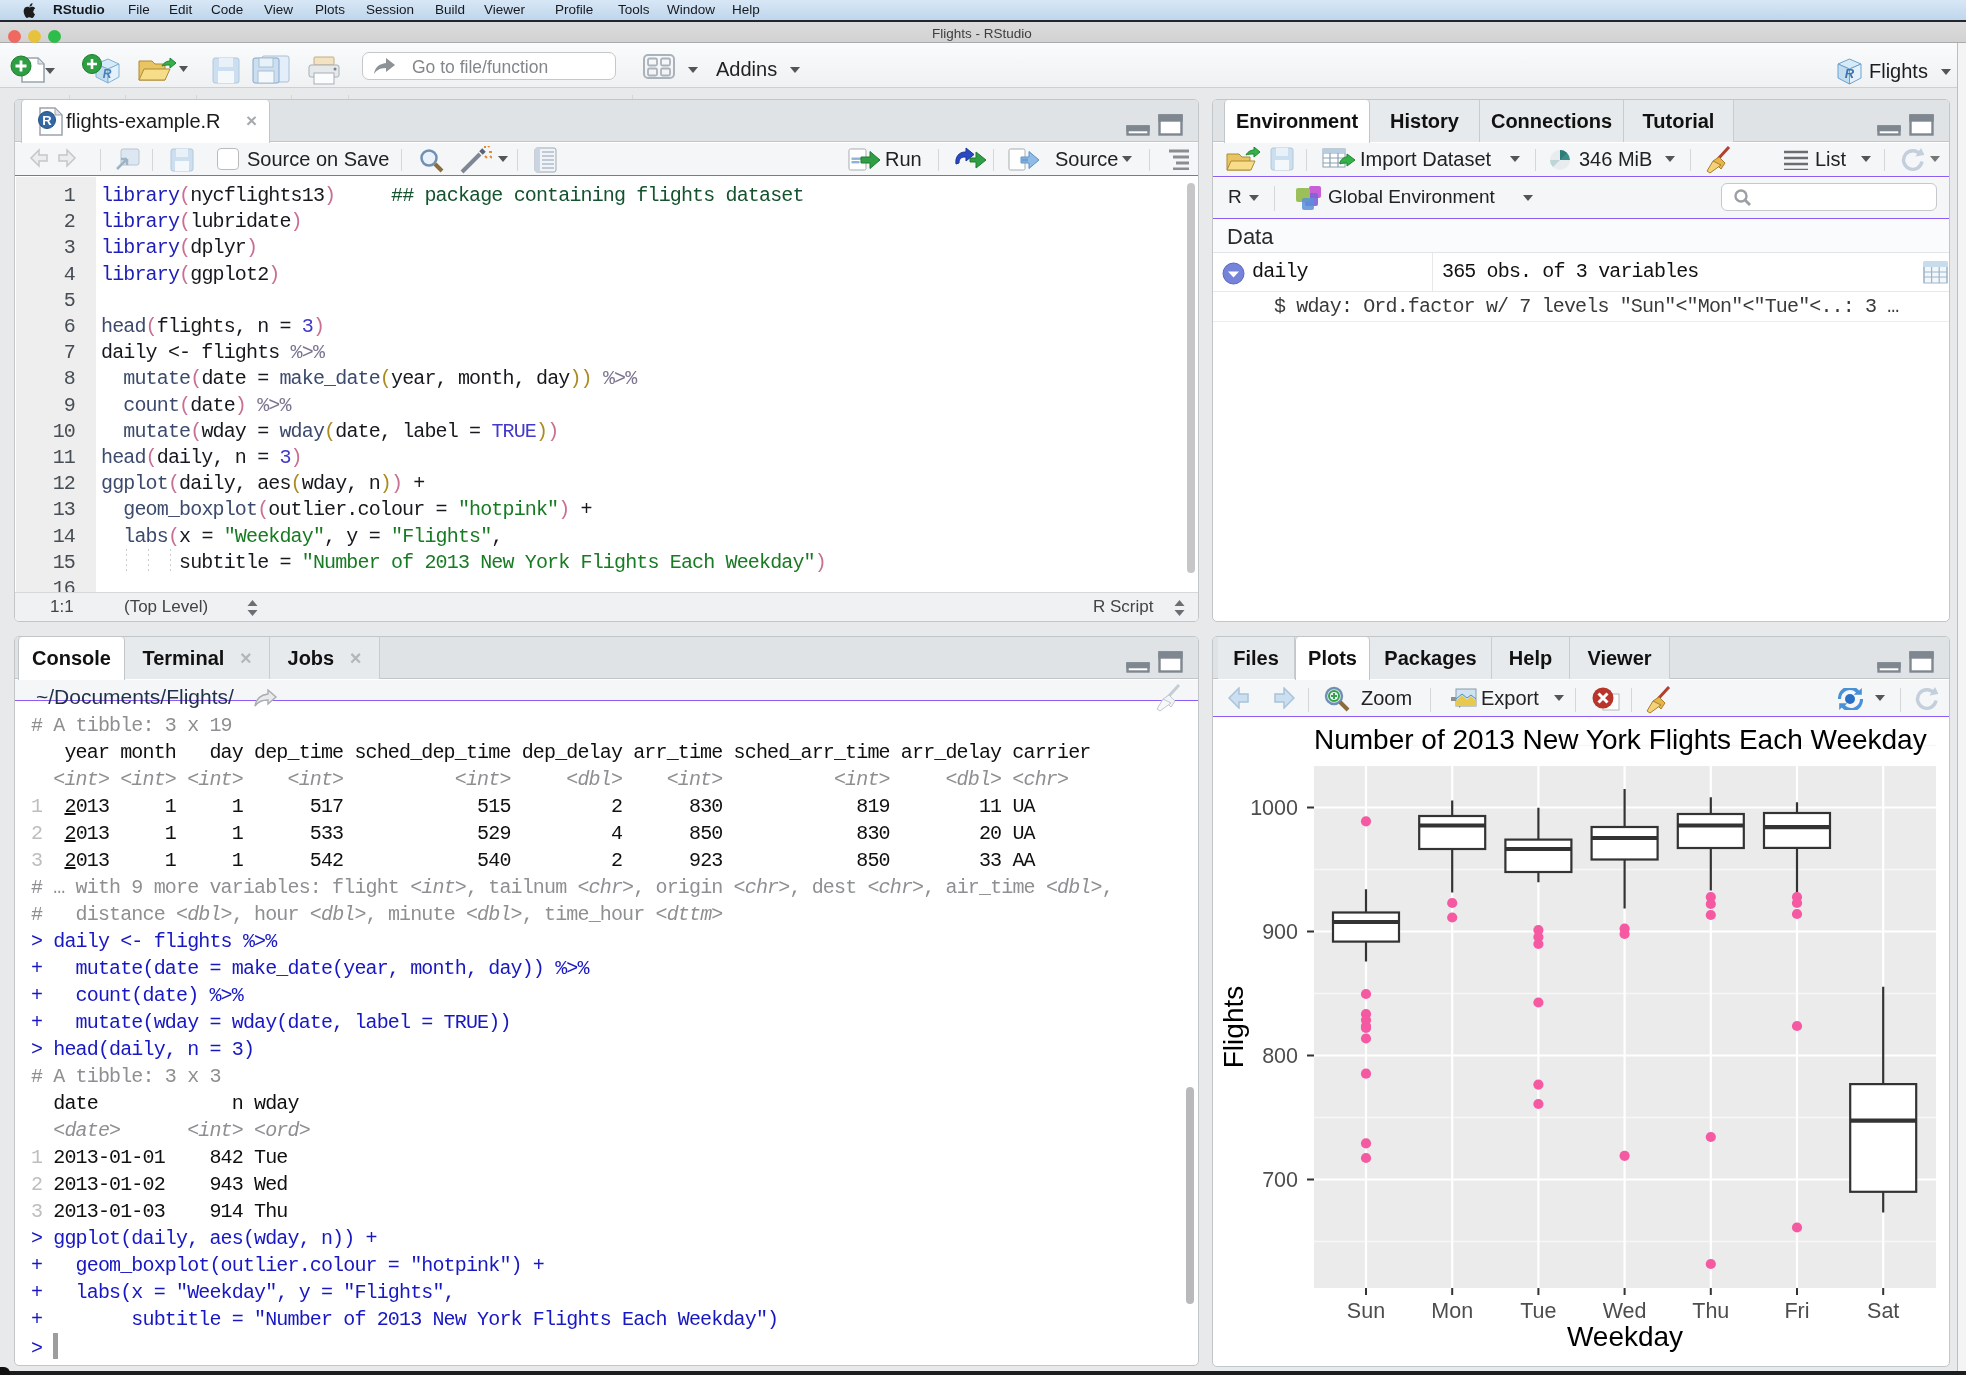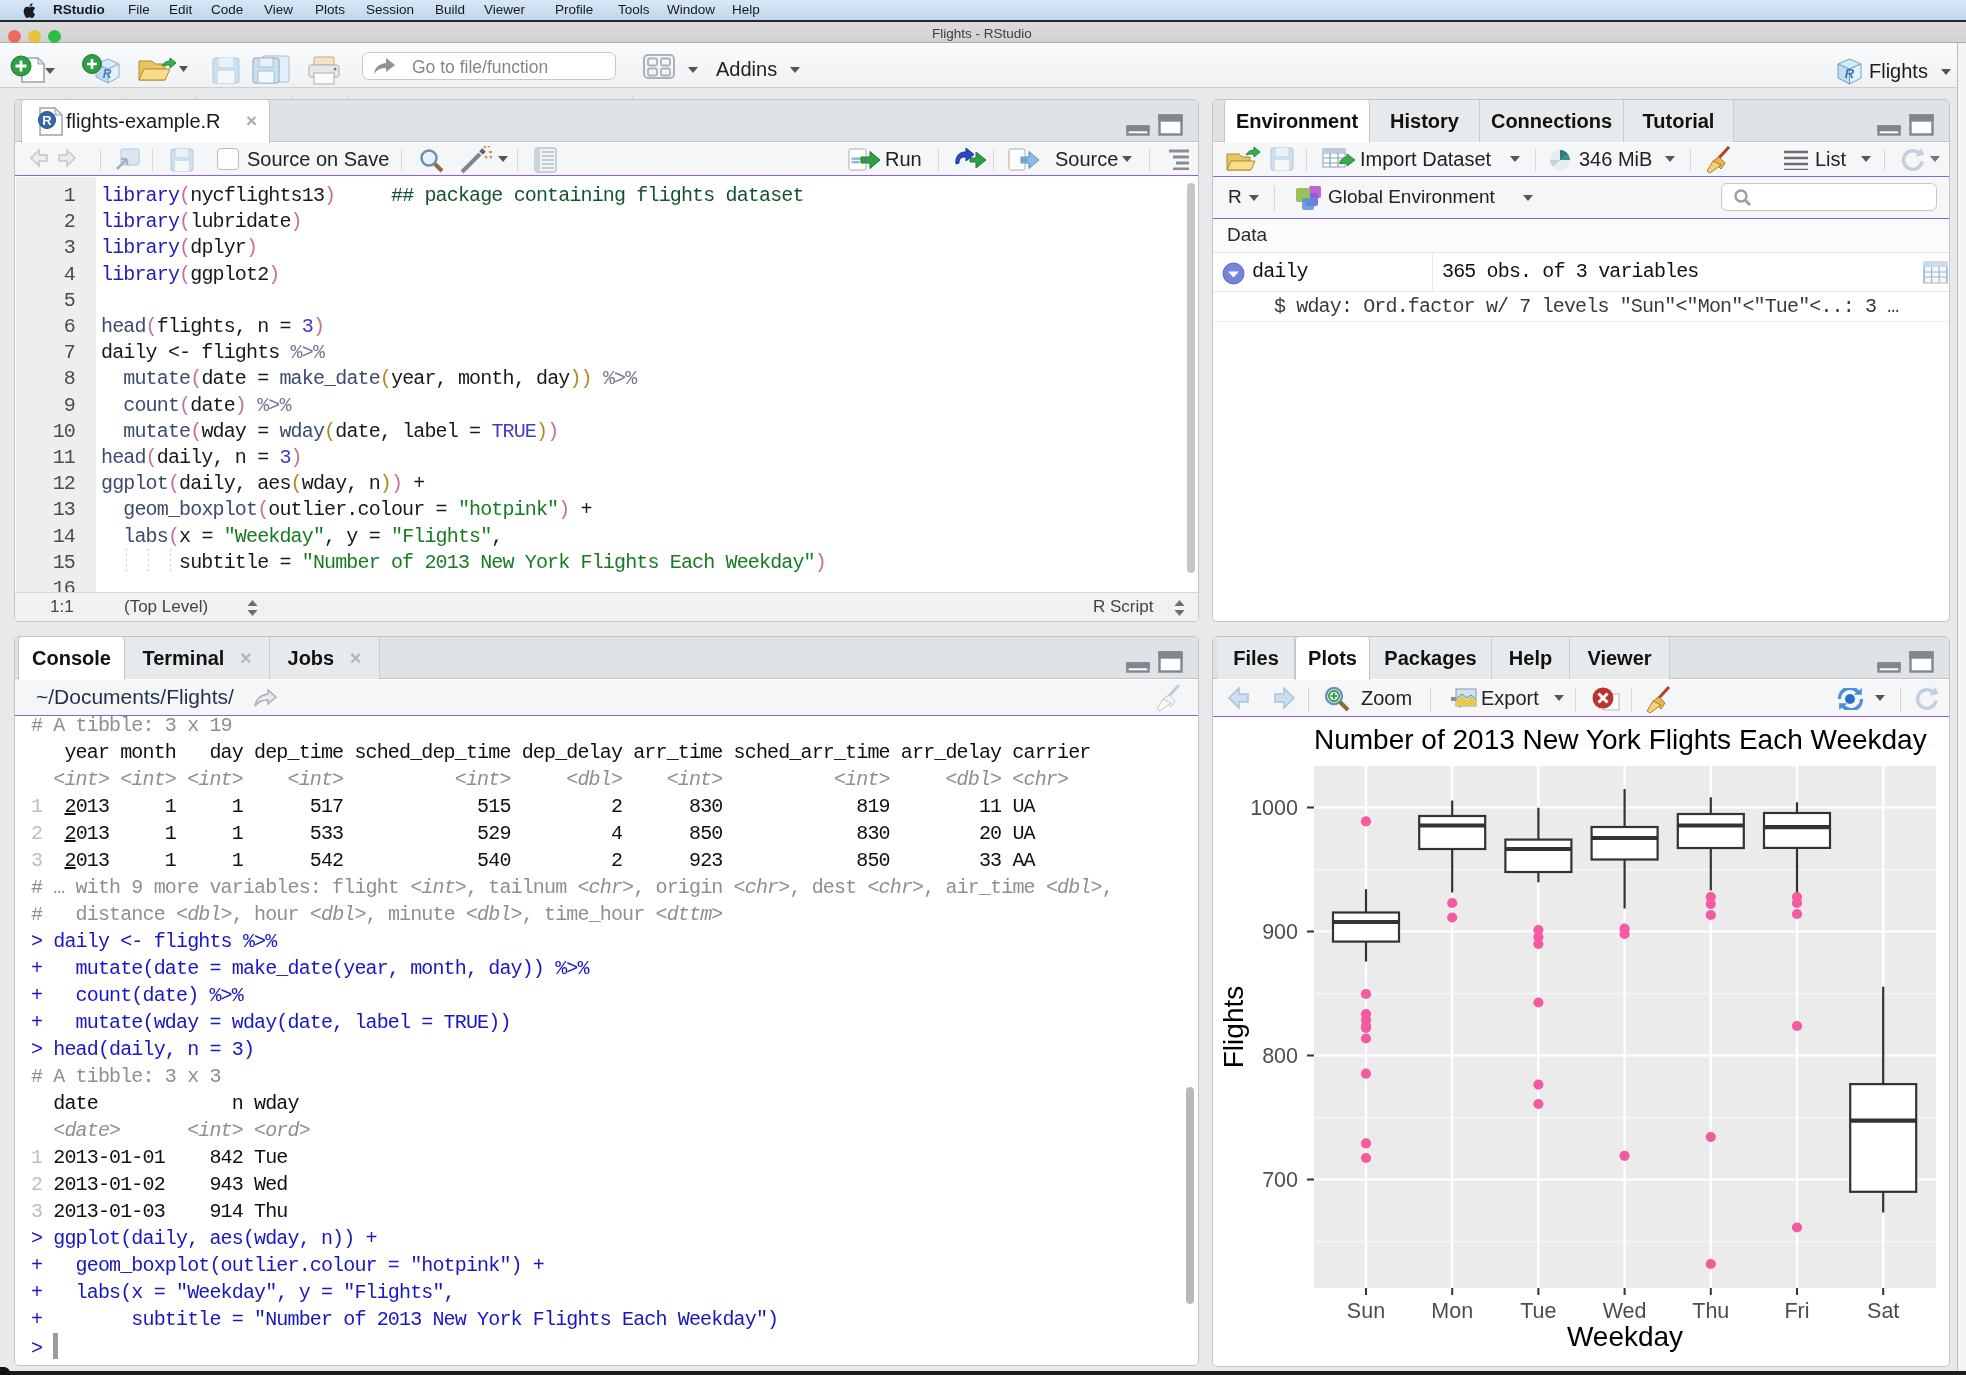--- a/index.html
+++ b/index.html
@@ -345,21 +345,21 @@
         <rect x="7" y="13" width="12" height="12" rx="2" fill="#5a8fd8" opacity="0.85"></rect>
       </svg>
   <span style="position:absolute;left:115px;top:8px;font-size:19px;color:#222">Global Environment</span>
   <span class="caret" style="position:absolute;left:310px;top:17px"></span>
   <span style="position:absolute;left:508px;top:5px;width:216px;height:28px;background:#fff;border:1px solid #c6c8ca;border-radius:6px"></span>
   <svg style="position:absolute;left:520px;top:10px" width="19" height="19" viewBox="0 0 19 19">
         <circle cx="8" cy="8" r="5.5" fill="none" stroke="#9aa0a6" stroke-width="2.4"></circle>
         <path d="M12 12l5 5" stroke="#9aa0a6" stroke-width="2.8"></path>
       </svg>
  </div>
- <div style="position:absolute;left:0;top:119px;width:100%;height:34px;background:#fafbfc;border-bottom:1px solid #e2e4e6;font-size:19px;color:#2a2a2a">
+ <div style="position:absolute;left:0;top:119px;width:100%;height:34px;background:#fafbfc;border-bottom:1px solid #e2e4e6;font-size:22px;color:#2a2a2a">
       <span style="position:absolute;left:14px;top:5px">Data</span>
     </div>
  <div style="position:absolute;left:0;top:153px;width:100%;height:39px;border-bottom:1px solid #e6e8ea">
    <svg style="position:absolute;left:9px;top:9px" width="23" height="23" viewBox="0 0 23 23">
         <circle cx="11.5" cy="11.5" r="10.5" fill="#7583d9" stroke="#5a67c6"></circle>
         <path d="M6 9.5h11l-5.5 6z" fill="#fff"></path>
       </svg>
    <span class="mono" style="position:absolute;left:39px;top:7px;font-size:20px;letter-spacing:-0.85px;color:#111">daily</span>
    <div style="position:absolute;left:219px;top:0;width:1px;height:39px;background:#e6e8ea"></div>
    <span class="mono" style="position:absolute;left:229px;top:7px;font-size:20px;letter-spacing:-0.85px;color:#111">365 obs. of 3 variables</span>
@@ -378,21 +378,21 @@
  <div class="tabbar"></div>
  <div class="tab active" style="left:3px;width:107px">Console</div>
  <div class="tab" style="left:110px;width:145px">Terminal <span class="x">×</span></div>
  <div class="tab" style="left:255px;width:110px">Jobs <span class="x">×</span></div>
  <div class="minmax"><svg width="58" height="24" viewBox="0 0 58 24">
         <rect x="1.5" y="14.5" width="21" height="8" fill="#fff" stroke="#7f8790" stroke-width="2.4"></rect>
         <rect x="1.5" y="14.5" width="21" height="3.6" fill="#7f8790" stroke="#7f8790" stroke-width="2.4"></rect>
         <rect x="33.5" y="3.5" width="22" height="19" fill="#fff" stroke="#7f8790" stroke-width="2.4"></rect>
         <rect x="33.5" y="3.5" width="22" height="5" fill="#7f8790" stroke="#7f8790" stroke-width="2.4"></rect>
       </svg></div>
- <div class="ptoolbar" style="top:43px;height:36px">
+ <div class="ptoolbar" style="top:43px;height:21px">
   <span style="position:absolute;left:21px;top:5px;font-size:21px;color:#1f3048">~/Documents/Flights/</span>
   <svg style="position:absolute;left:239px;top:9px" width="24" height="18" viewBox="0 0 24 18">
         <path d="M14 1l8 7-8 7v-4C6 11 3 14 1 17c1-7 5-11 13-12z" fill="#e8eaec" stroke="#a9adb1" stroke-width="1.4"></path>
       </svg>
   <svg style="position:absolute;left:1140px;top:4px" width="30" height="28" viewBox="0 0 30 28">
         <path d="M24 1L13 13" stroke="#c6ccd4" stroke-width="3"></path>
         <path d="M14 11l-6 4 8 8 4-6z" fill="#f2f4f7" stroke="#c2c8d0"></path>
         <path d="M8 15l-6 10 3 2 11-8z" fill="#f6f8fa" stroke="#c2c8d0"></path>
       </svg>
  </div>

